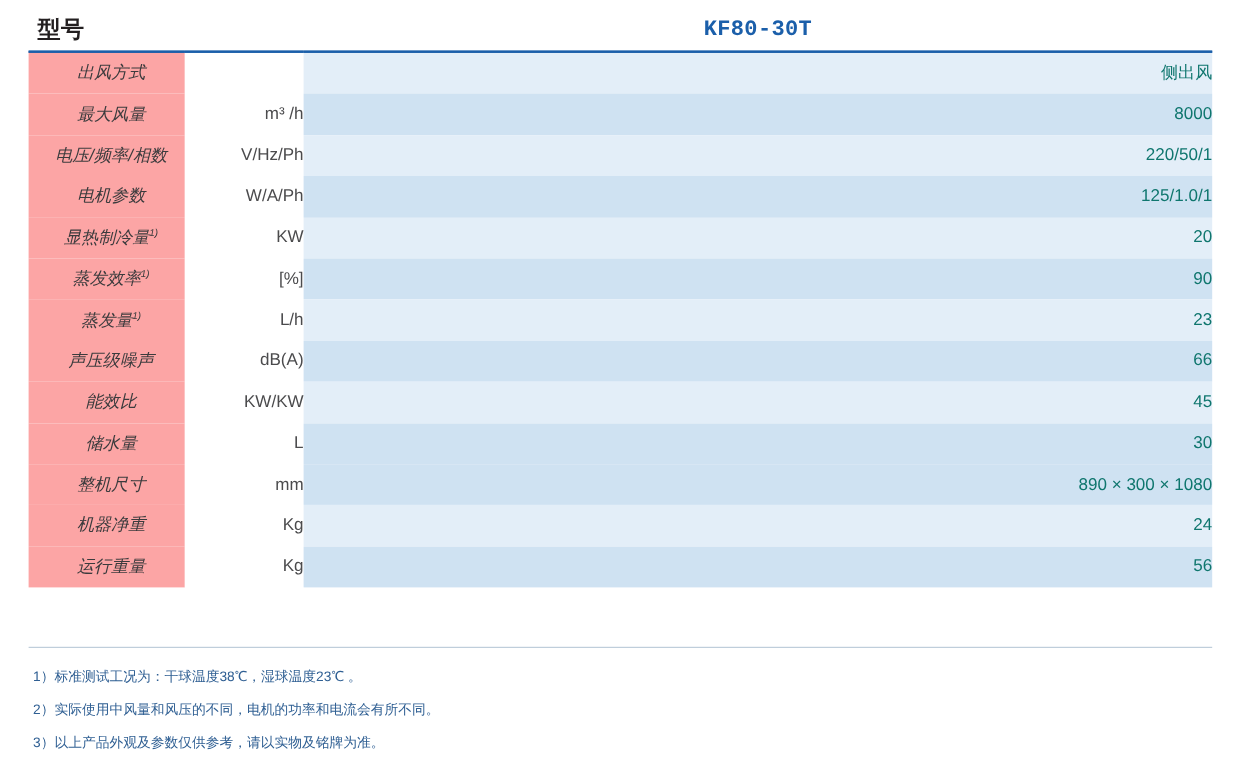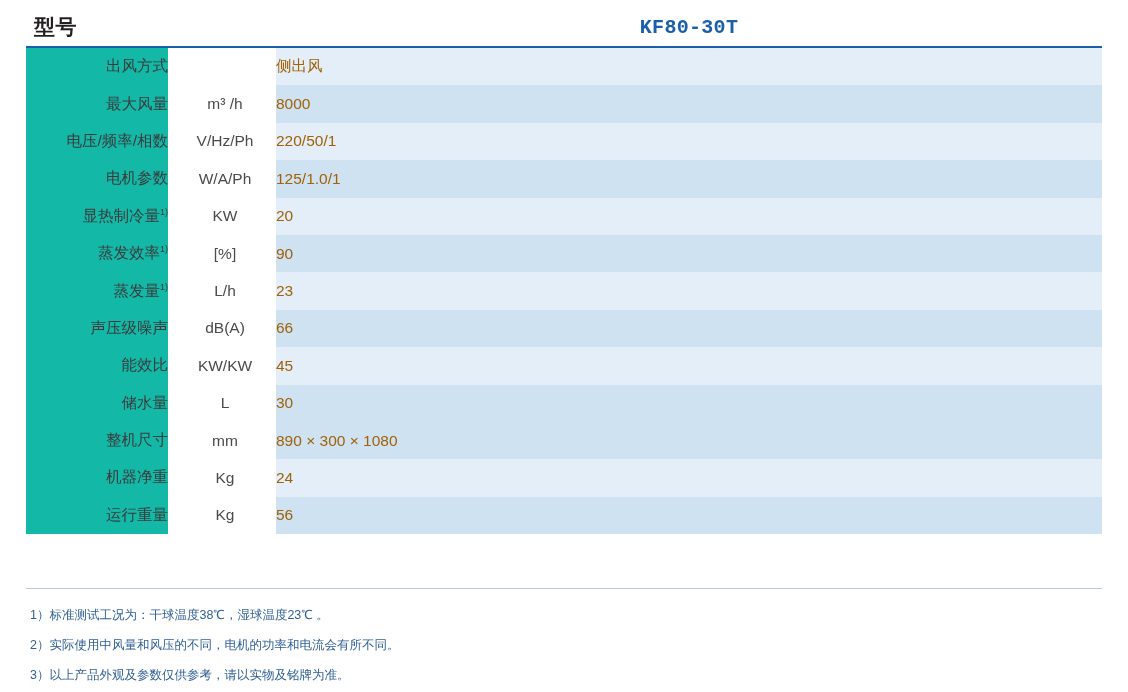--- a/index.html
+++ b/index.html
@@ -63,35 +63,36 @@
 
   tbody td {
     height: 37.4px;
     padding: 0;
     vertical-align: middle;
     font-size: 15.5px;
     color: #3b3b3d;
   }
   tbody td.label {
     padding-left: 8px;
-    text-align: right;
-    background: #14b8a6;
+    text-align: center;
+    background: #fca5a5;
     white-space: nowrap;
+    font-style: italic;
   }
   tbody td.unit {
     padding-left: 6px;
-    text-align: center;
+    text-align: right;
     background: #ffffff;
     color: #4b4b4d;
     white-space: nowrap;
   }
   tbody td.value {
-    text-align: left;
+    text-align: right;
     background: #e3eef8;
-    color: #a16207;
+    color: #0f766e;
   }
   tbody tr.alt td.value {
     background: #cfe2f2;
   }
   sup.fn {
     font-size: 9px;
     vertical-align: super;
     line-height: 0;
   }
 

